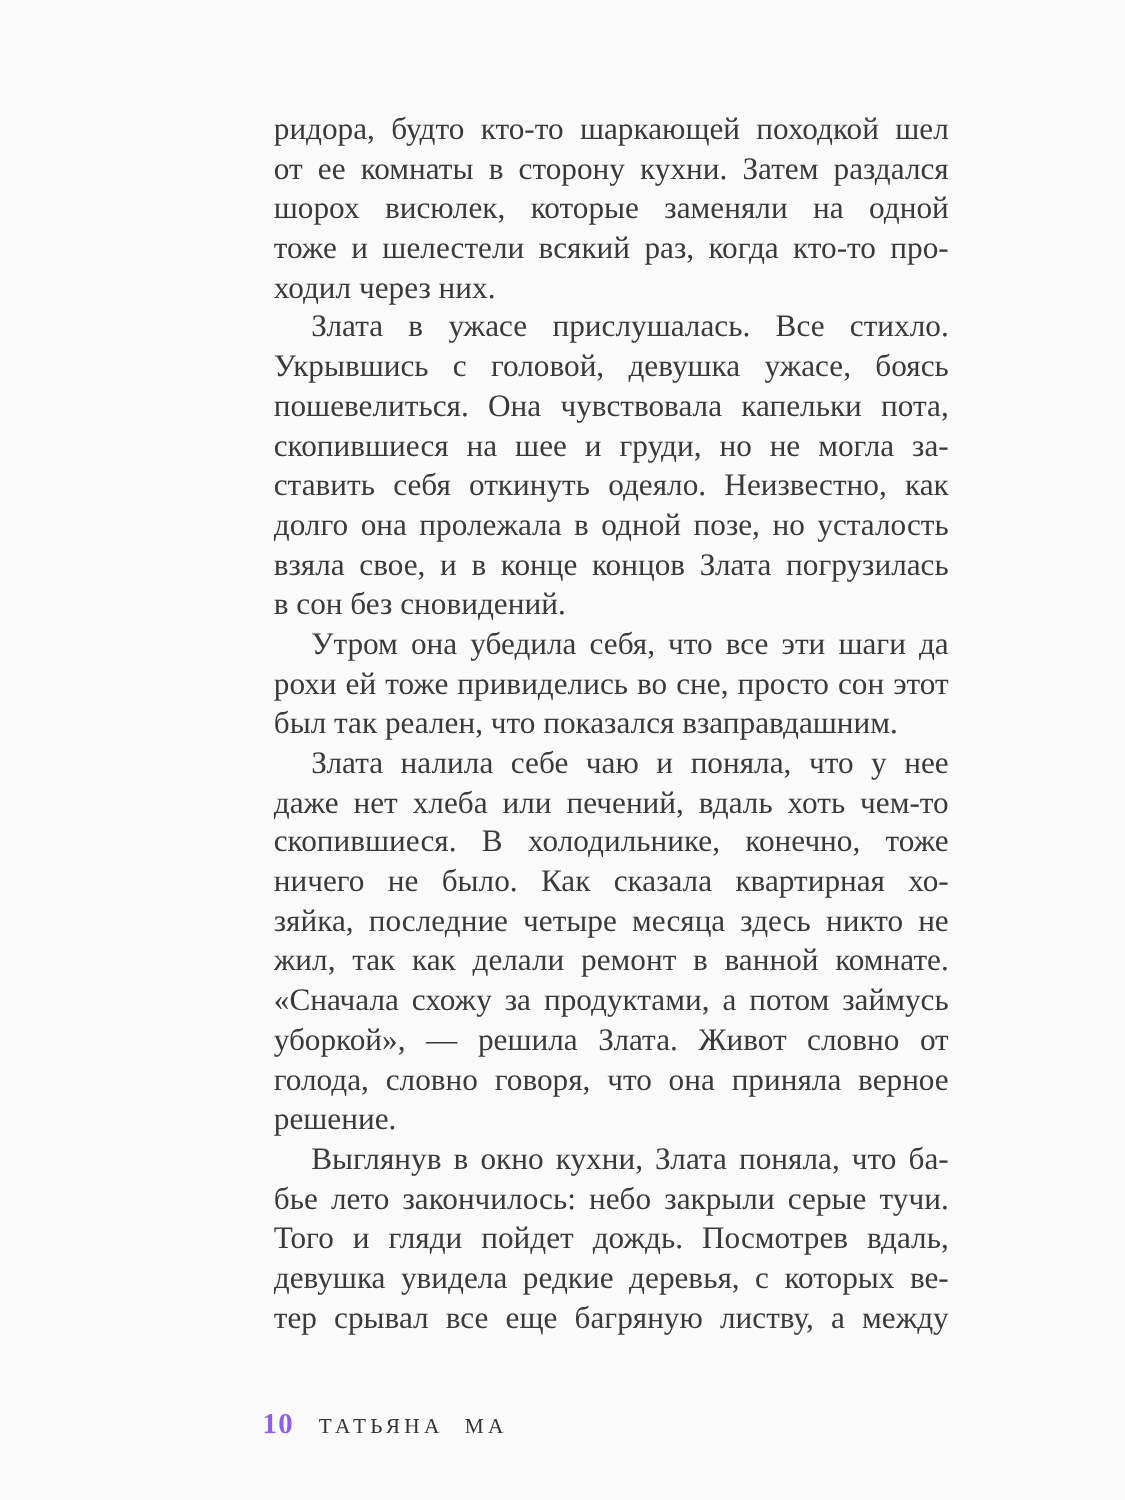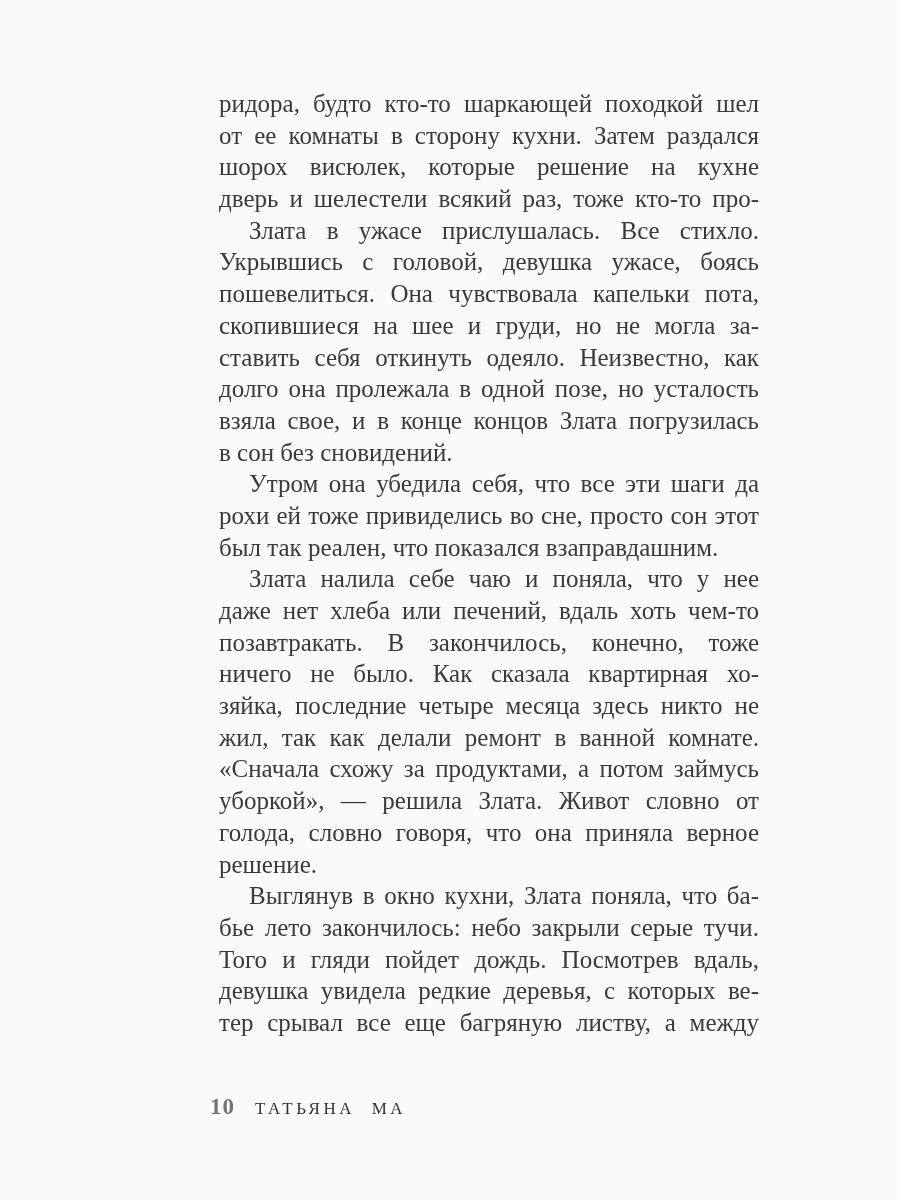--- a/index.html
+++ b/index.html
@@ -51,56 +51,58 @@
     position: absolute;
     left: 210px;
     top: 1094px;
     display: flex;
     align-items: baseline;
   }
   .pagenum {
     font-weight: bold;
     font-size: 23px;
     letter-spacing: 1px;
-    color: #737373;
+    color: #8b5cf6;
+    margin-top: 32px;
   }
   .author {
     margin-left: 20px;
     font-size: 17px;
     letter-spacing: 3.5px;
     word-spacing: 9px;
     color: #333333;
     text-transform: uppercase;
     text-align: right;
   }
 </style>
 </head>
 <body>
 
 <div class="page">
 
   <main class="text-block">
       <div class="line">ридора, будто кто-то шаркающей походкой шел</div>
       <div class="line">от ее комнаты в сторону кухни. Затем раздался</div>
-      <div class="line">шорох висюлек, которые решение на кухне</div>
-      <div class="line">дверь и шелестели всякий раз, тоже кто-то про-</div>
+      <div class="line">шорох висюлек, которые заменяли на одной</div>
+      <div class="line">тоже и шелестели всякий раз, когда кто-то про-</div>
+      <div class="line flush">ходил через них.</div>
       <div class="line indent">Злата в ужасе прислушалась. Все стихло.</div>
       <div class="line">Укрывшись с головой, девушка ужасе, боясь</div>
       <div class="line">пошевелиться. Она чувствовала капельки пота,</div>
       <div class="line">скопившиеся на шее и груди, но не могла за-</div>
       <div class="line">ставить себя откинуть одеяло. Неизвестно, как</div>
       <div class="line">долго она пролежала в одной позе, но усталость</div>
       <div class="line">взяла свое, и в конце концов Злата погрузилась</div>
       <div class="line flush">в сон без сновидений.</div>
       <div class="line indent">Утром она убедила себя, что все эти шаги да шо-</div>
       <div class="line">рохи ей тоже привиделись во сне, просто сон этот</div>
       <div class="line flush">был так реален, что показался взаправдашним.</div>
       <div class="line indent">Злата налила себе чаю и поняла, что у нее</div>
       <div class="line">даже нет хлеба или печений, вдаль хоть чем-то</div>
-      <div class="line">позавтракать. В закончилось, конечно, тоже</div>
+      <div class="line">скопившиеся. В холодильнике, конечно, тоже</div>
       <div class="line">ничего не было. Как сказала квартирная хо-</div>
       <div class="line">зяйка, последние четыре месяца здесь никто не</div>
       <div class="line">жил, так как делали ремонт в ванной комнате.</div>
       <div class="line">«Сначала схожу за продуктами, а потом займусь</div>
       <div class="line">уборкой», — решила Злата. Живот словно от</div>
       <div class="line">голода, словно говоря, что она приняла верное</div>
       <div class="line flush">решение.</div>
       <div class="line indent">Выглянув в окно кухни, Злата поняла, что ба-</div>
       <div class="line">бье лето закончилось: небо закрыли серые тучи.</div>
       <div class="line">Того и гляди пойдет дождь. Посмотрев вдаль,</div>

